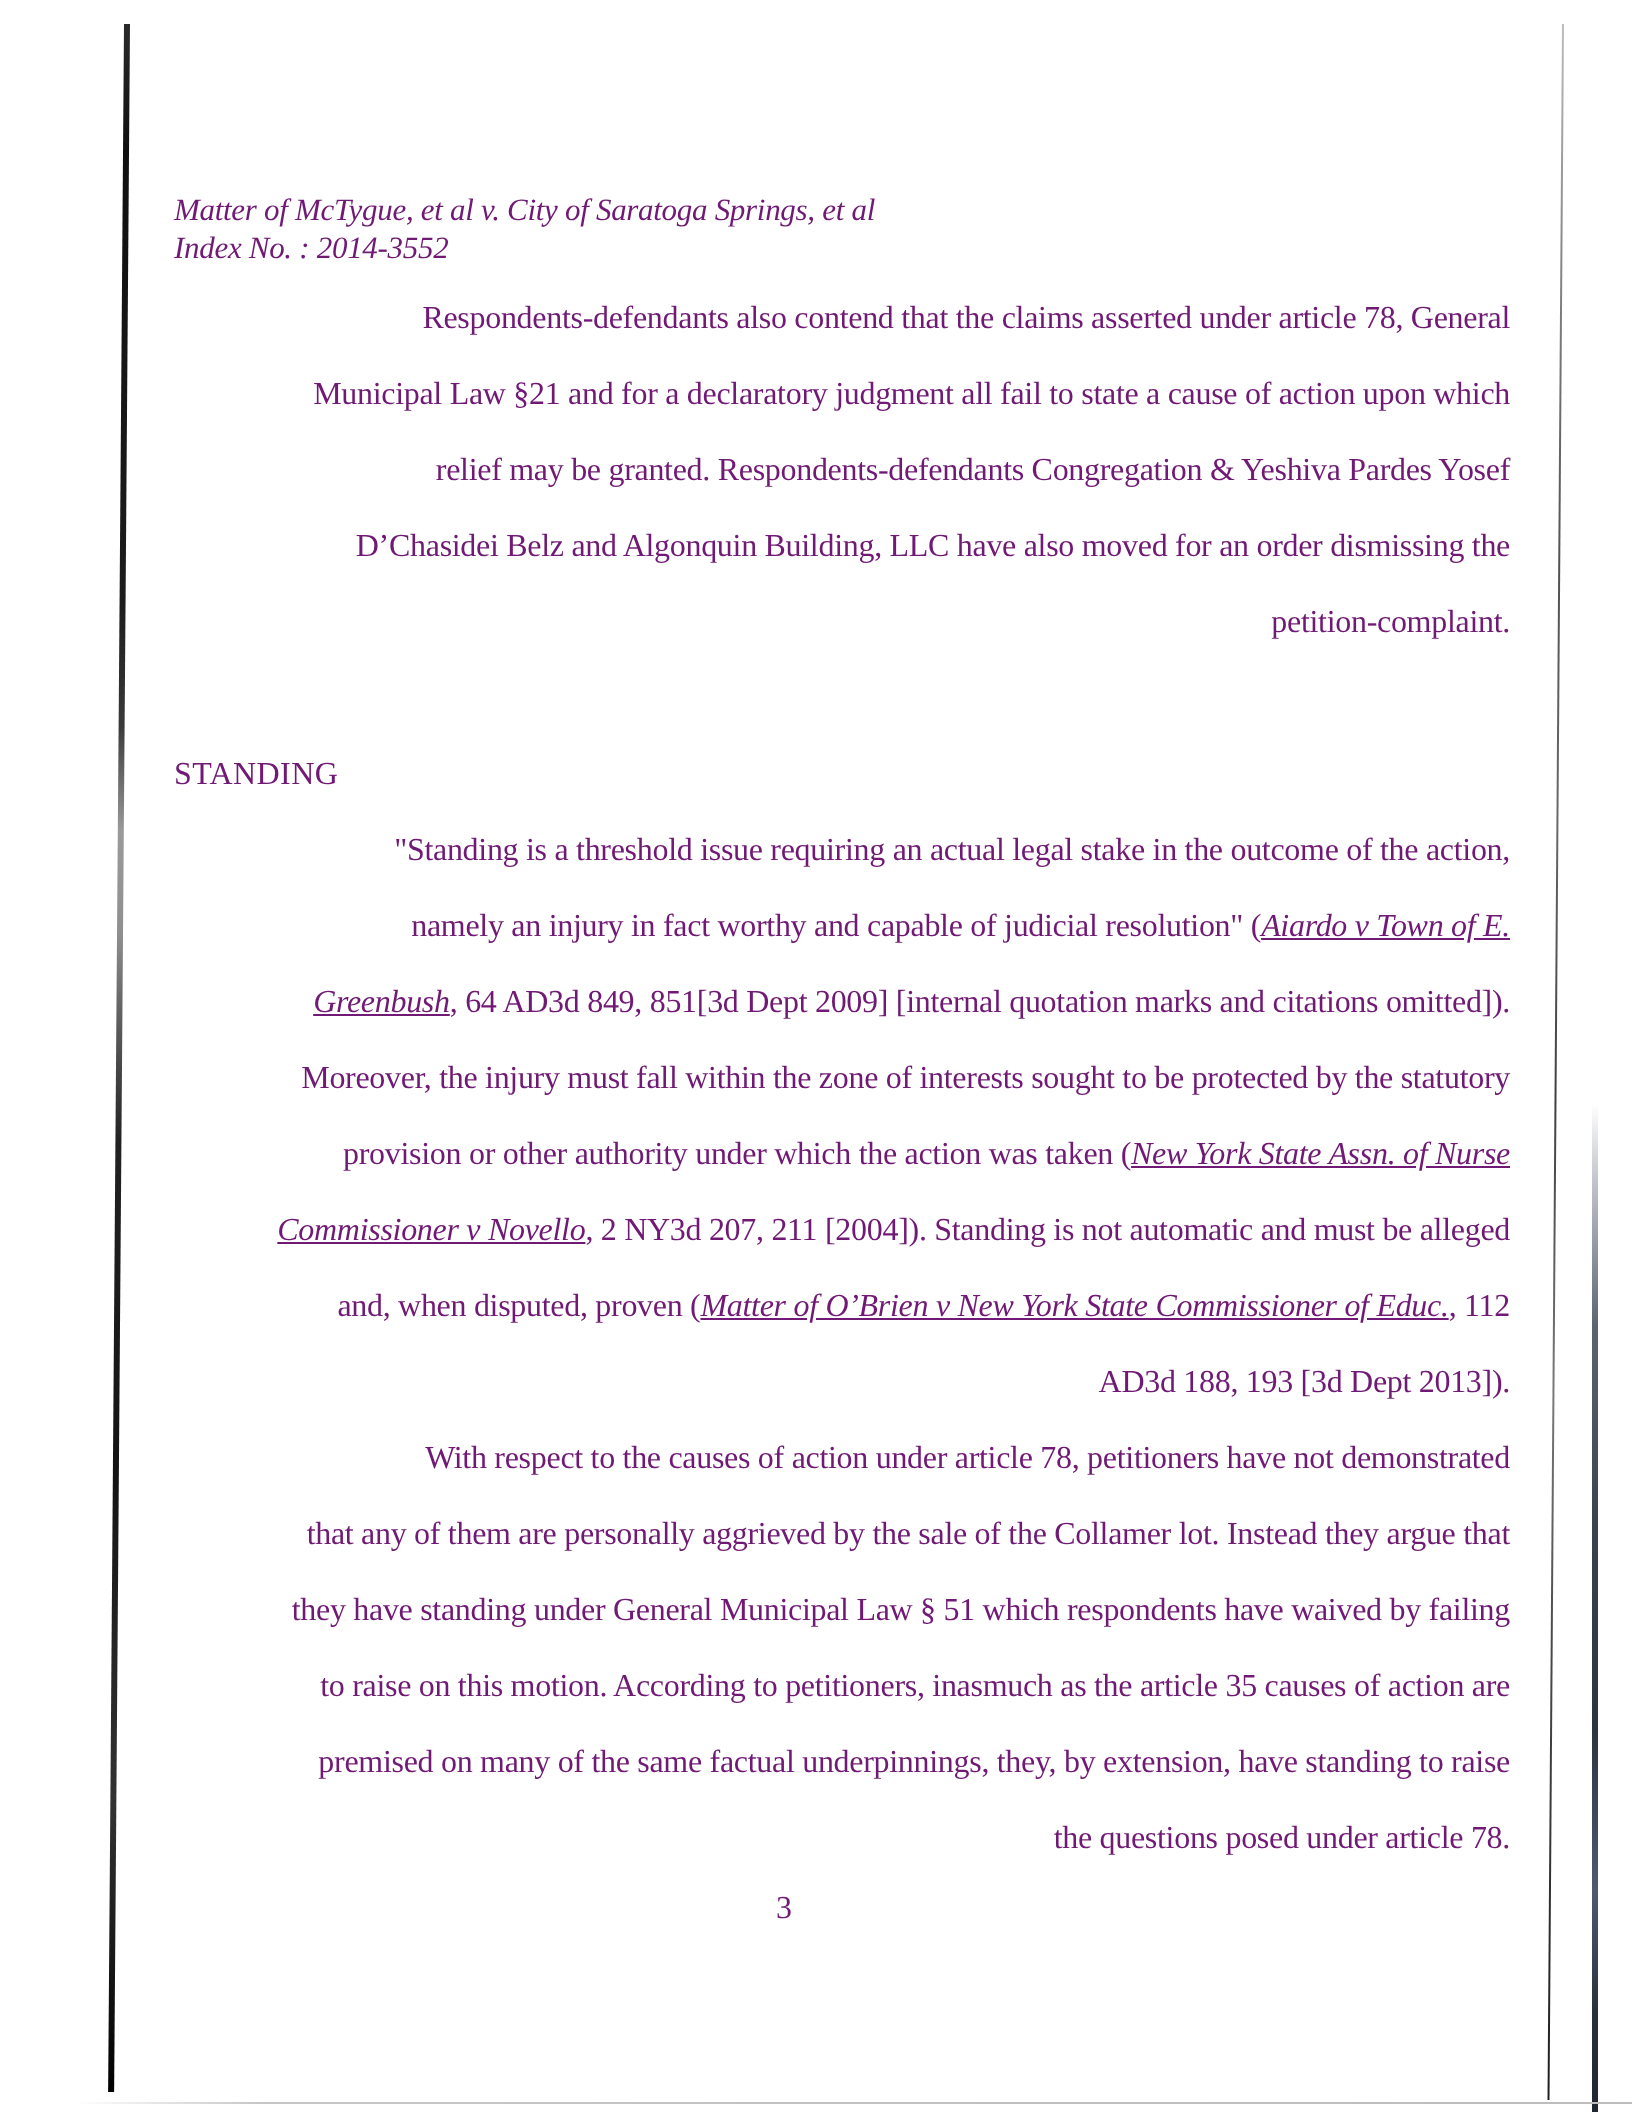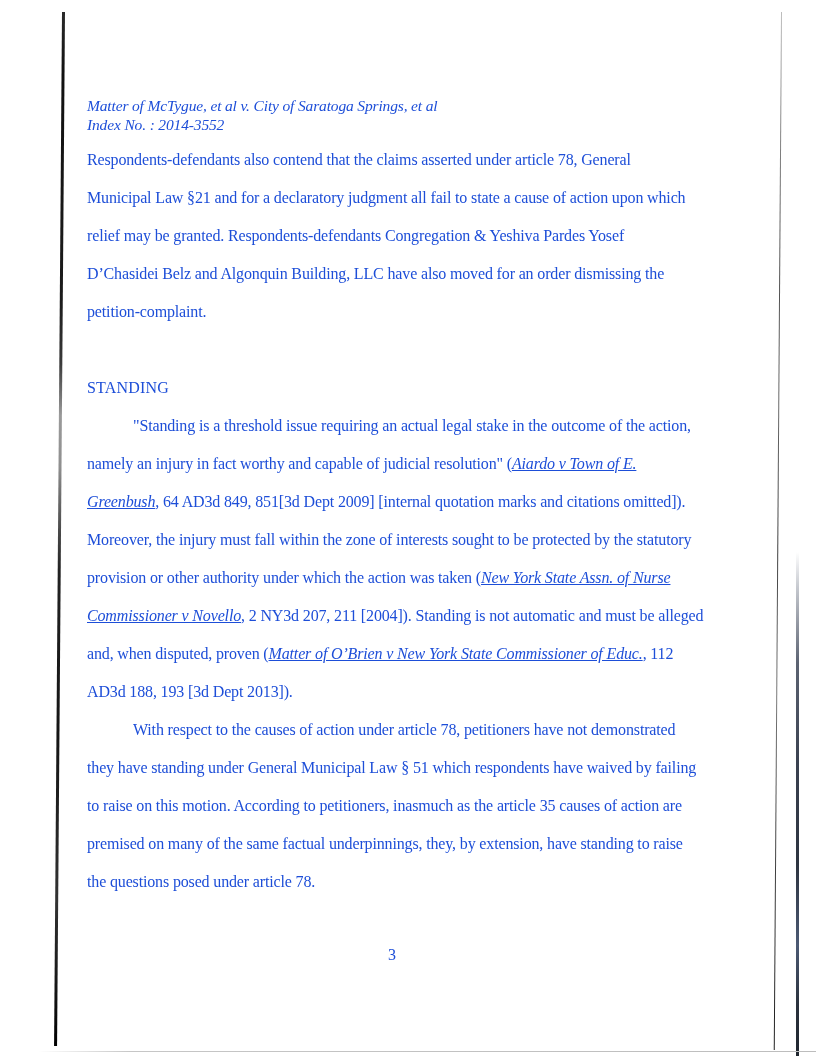--- a/index.html
+++ b/index.html
@@ -3,21 +3,21 @@
 <meta charset="utf-8">
 <style>
   html, body { margin: 0; padding: 0; background: #ffffff; }
   .page {
     position: relative;
     width: 816px;
     height: 1056px;
     background: #ffffff;
     overflow: hidden;
     font-family: "Liberation Serif", "DejaVu Serif", serif;
-    color: #1d4ed8;
+    color: #701a75;
   }
 
   
   .scan-left {
     position: absolute;
     left: 62px; top: 12px;
     width: 3px; height: 1034px;
     transform-origin: top center;
     transform: rotate(0.44deg);
     background: linear-gradient(180deg,
@@ -63,20 +63,21 @@
     font-size: 15.5px;
     line-height: 19px;
     height: 19px;
     white-space: nowrap;
   }
   .body-flow { margin-top: 7px; font-size: 16px; }
   .body-flow .line {
     height: 38px;
     line-height: 38px;
     white-space: nowrap;
+    text-align: right;
   }
   .body-flow .line.indent { text-indent: 46px; }
   .body-flow .heading {
     margin-top: 38px;
     height: 38px;
     line-height: 38px;
     letter-spacing: 0.2px;
   }
   .body-flow em { font-style: italic; text-decoration: underline; }
 
@@ -118,20 +119,21 @@
           <div class="line"><span>namely an injury in fact worthy and capable of judicial resolution" (</span><em>Aiardo v Town of E.</em></div>
           <div class="line"><em>Greenbush</em><span>, 64 AD3d 849, 851[3d Dept 2009] [internal quotation marks and citations omitted]).</span></div>
           <div class="line"><span>Moreover, the injury must fall within the zone of interests sought to be protected by the statutory</span></div>
           <div class="line"><span>provision or other authority under which the action was taken (</span><em>New York State Assn. of Nurse</em></div>
           <div class="line"><em>Commissioner v Novello</em><span>, 2 NY3d 207, 211 [2004]). Standing is not automatic and must be alleged</span></div>
           <div class="line"><span>and, when disputed, proven (</span><em>Matter of O’Brien v New York State Commissioner of Educ.</em><span>, 112</span></div>
           <div class="line"><span>AD3d 188, 193 [3d Dept 2013]).</span></div>
         </div>
         <div class="para">
           <div class="line indent"><span>With respect to the causes of action under article 78, petitioners have not demonstrated</span></div>
+          <div class="line"><span>that any of them are personally aggrieved by the sale of the Collamer lot. Instead they argue that</span></div>
           <div class="line"><span>they have standing under General Municipal Law § 51 which respondents have waived by failing</span></div>
           <div class="line"><span>to raise on this motion. According to petitioners, inasmuch as the article 35 causes of action are</span></div>
           <div class="line"><span>premised on many of the same factual underpinnings, they, by extension, have standing to raise</span></div>
           <div class="line"><span>the questions posed under article 78.</span></div>
         </div>
       </div>
   </div>
 
   <div class="page-number">3</div>
 </div>

